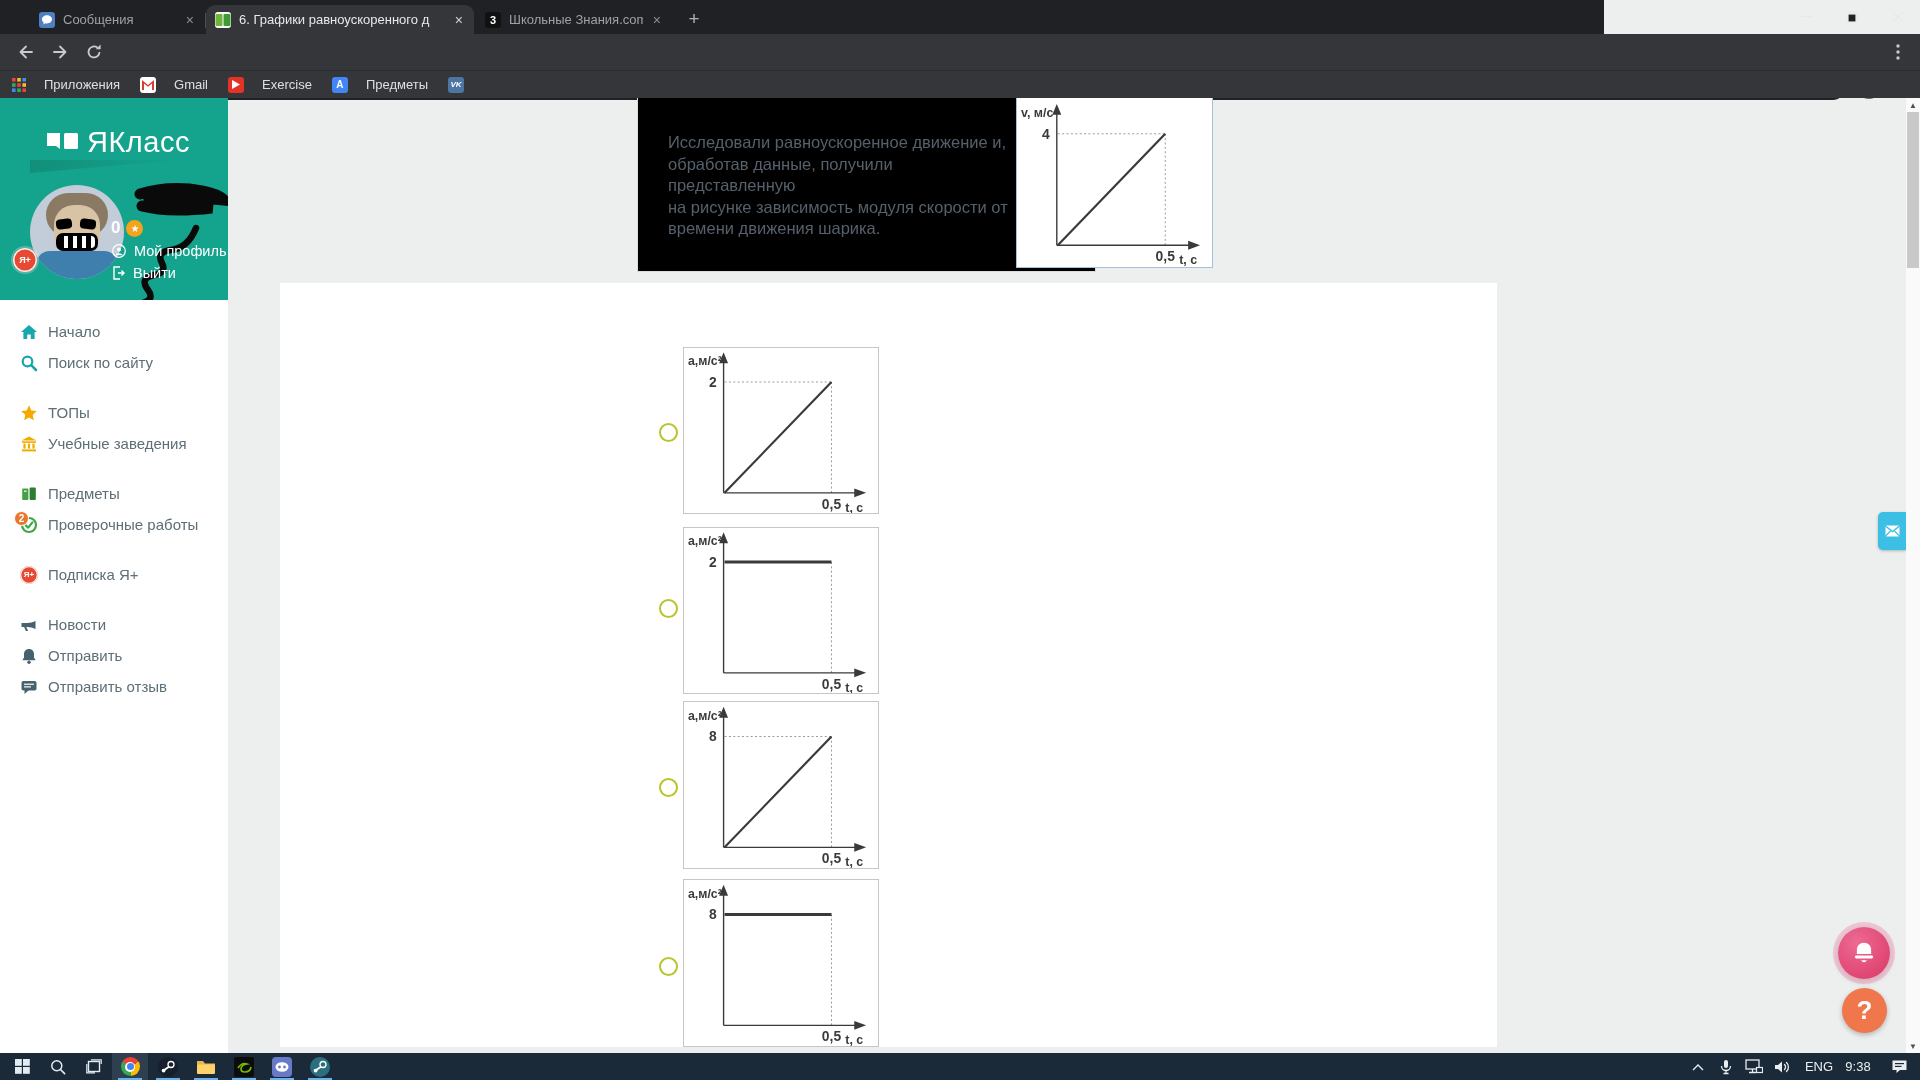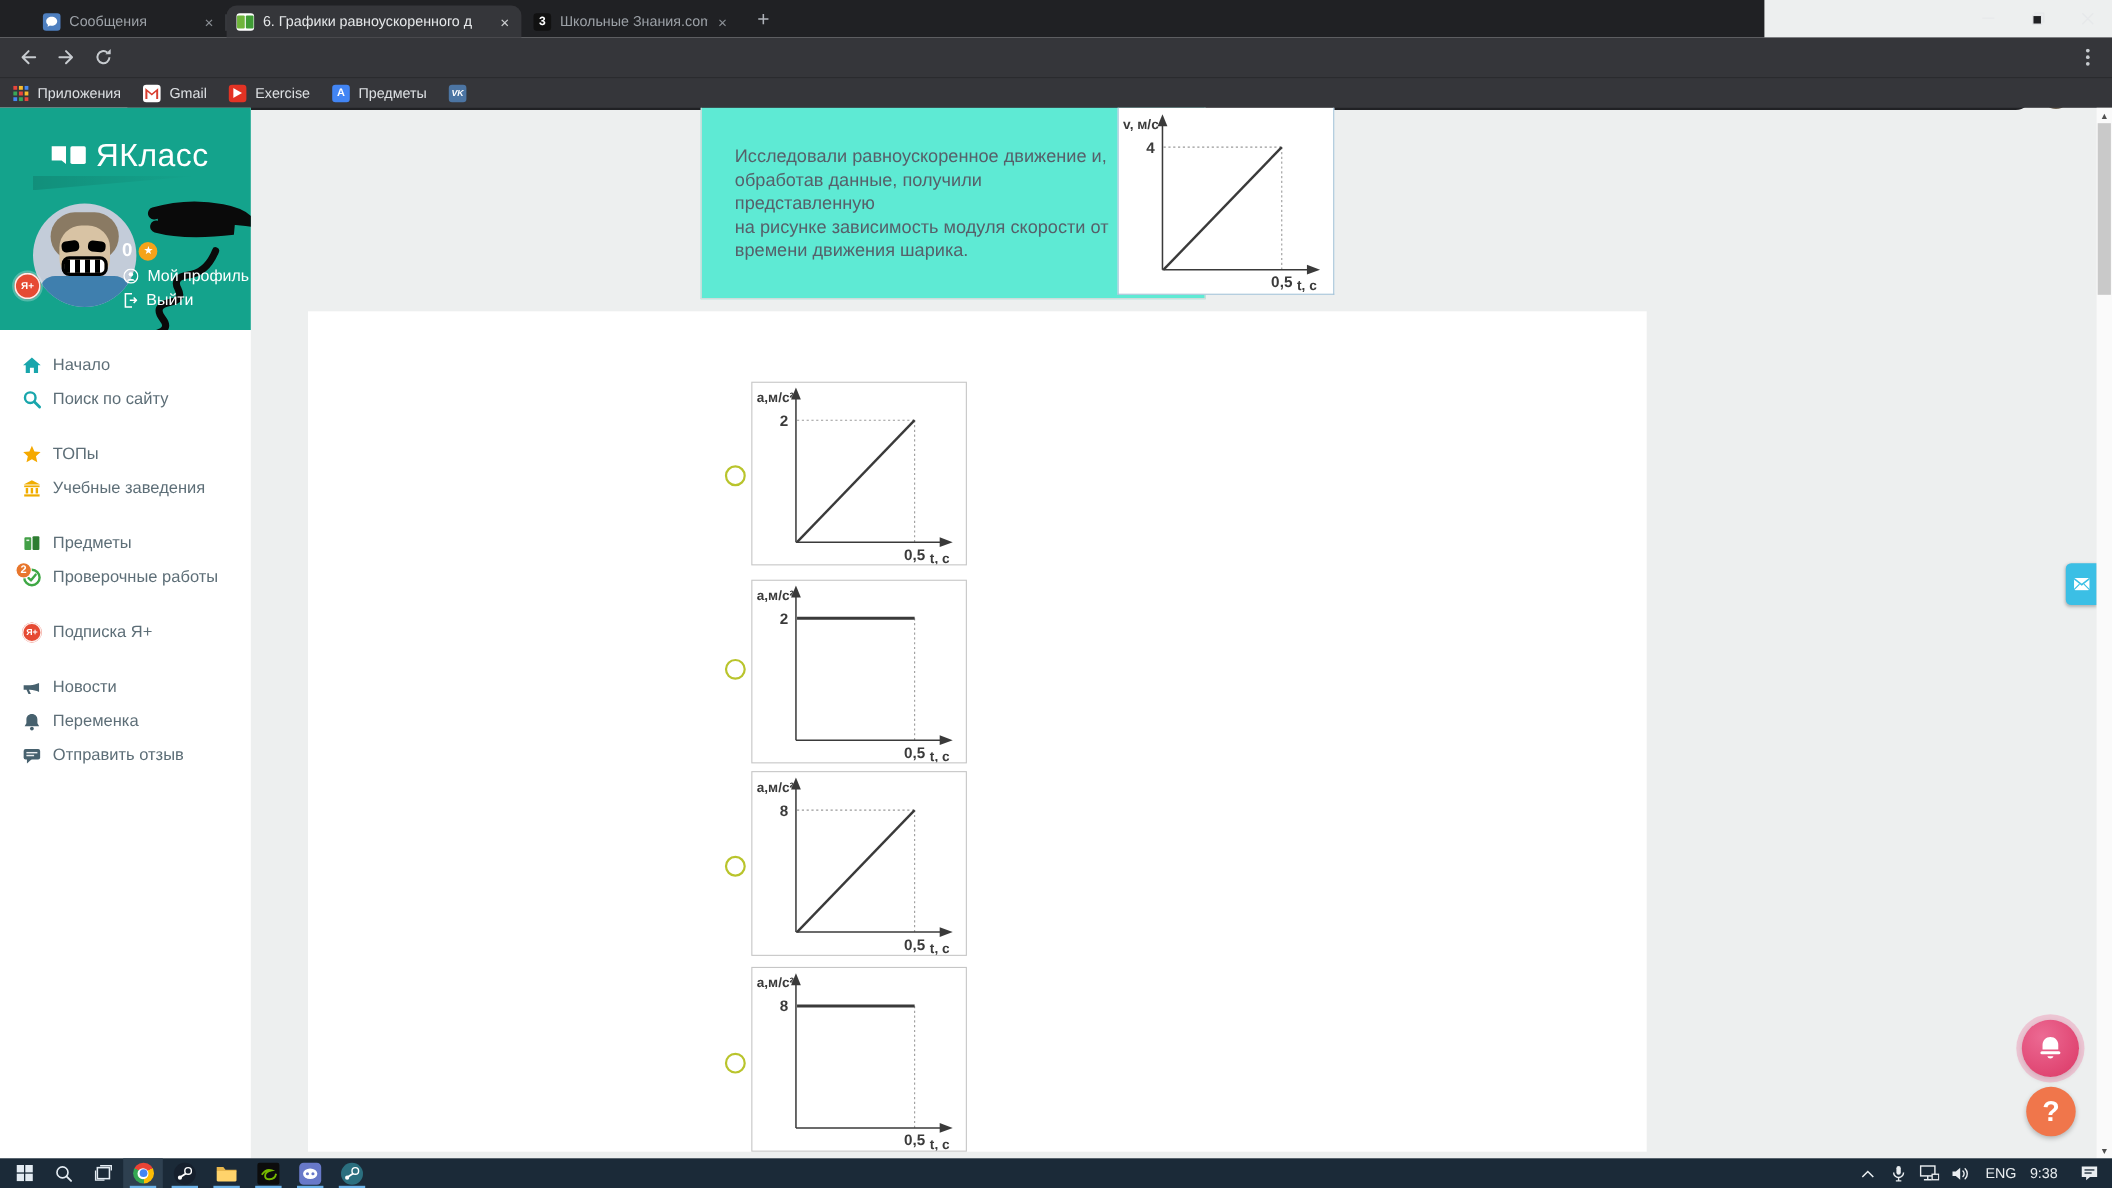--- a/index.html
+++ b/index.html
@@ -23,21 +23,21 @@
 
   .navbar{left:0;top:34px;width:1920px;height:36px;background:#35363A;}
   .navic{position:absolute;top:8px;width:20px;height:20px;}
   .urlbar{position:absolute;left:110px;top:39px;width:1736px;height:27px;border-radius:14px;background:#202124;
           display:flex;align-items:center;font-size:14px;}
   .urldom{color:#E8EAED;margin-left:40px;}
   .urlpath{color:#9AA0A6;}
 
   .bookbar{left:0;top:70px;width:1920px;height:28px;background:#35363A;border-top:1px solid #2A2B2E;
            display:flex;align-items:center;color:#DDE0E3;font-size:13px;box-sizing:border-box;}
-  .bm{display:flex;align-items:center;gap:8px;margin-left:20px;}
+  .bm{display:flex;align-items:center;gap:18px;margin-left:20px;}
   .bmic{width:16px;height:16px;border-radius:3px;display:flex;align-items:center;justify-content:center;flex:none;}
 
   
   .sidebar{left:0;top:98px;width:228px;height:955px;background:#fff;}
   .sidehead{position:absolute;left:0;top:0;width:228px;height:202px;background:#14A38C;color:#fff;}
   .logo{position:absolute;left:46px;top:28px;display:flex;align-items:center;gap:7px;}
   .logotxt{font-size:29px;color:#fff;letter-spacing:.5px;}
   .fold{position:absolute;left:30px;top:62px;width:150px;height:13px;
         background:linear-gradient(to right,rgba(0,0,0,.12),rgba(0,0,0,0));
         clip-path:polygon(0 0,100% 0,0 100%);}
@@ -58,21 +58,21 @@
   .gapt{margin-top:19px;}
   .mbadge{position:absolute;left:-6px;top:-5px;width:15px;height:15px;border-radius:50%;background:#E8762C;
           color:#fff;font-size:10px;font-weight:bold;display:flex;align-items:center;justify-content:center;
           border:1px solid #fff;box-sizing:border-box;}
   .yamini{width:18px;height:18px;border-radius:50%;background:#E64A33;color:#fff;font-size:8px;font-weight:bold;
           display:flex;align-items:center;justify-content:center;
           box-shadow:inset 0 0 0 1.3px rgba(255,255,255,.9);}
 
   
   .card{left:280px;top:283px;width:1217px;height:764px;background:#fff;}
-  .pbox{left:637px;top:98px;width:459px;height:174px;background:#5eead4;border:1px solid #DBDBDB;border-top:none;
+  .pbox{left:637px;top:98px;width:459px;height:174px;background:#000000;border:1px solid #DBDBDB;border-top:none;
         box-sizing:border-box;}
   .ptext{position:absolute;left:30px;top:34px;width:356px;font-size:16.5px;line-height:21.5px;color:#56606A;
          white-space:pre-line;}
   .gbox{background:#fff;border:1px solid #C6C6C6;box-sizing:border-box;}
   .gbox.stim{border-color:#A3C2D8;border-top:none;}
   .question{left:663px;top:295px;width:860px;font-size:17px;color:#414D56;}
   .radio{position:absolute;left:0;width:15px;height:15px;border:2px solid #B9C42C;border-radius:50%;background:#fff;}
 
   .gr-dash{stroke:#9A9A9A;stroke-width:1;stroke-dasharray:2 2.4;fill:none;}
   .gr-main{stroke:#3A3A3A;stroke-width:2.2;fill:none;}
@@ -353,21 +353,21 @@
         </span>
         <span class="mil">Новости</span>
       </div>
       <div class="mi">
         <span class="mic">
           <svg width="18" height="18" viewBox="0 0 18 18">
               <path d="M9 2 c3 0 5 2.2 5 5 v3.6 l1.6 2.6 H2.4 L4 10.6 V7 c0 -2.8 2 -5 5 -5 z" fill="#47616E"></path>
               <circle cx="9" cy="15.3" r="1.7" fill="#47616E"></circle>
             </svg>
         </span>
-        <span class="mil">Переменка</span>
+        <span class="mil">Отправить</span>
       </div>
       <div class="mi">
         <span class="mic">
           <svg width="18" height="18" viewBox="0 0 18 18">
               <rect x="1.5" y="3" width="15" height="9.5" rx="1.8" fill="#47616E"></rect>
               <polygon points="4.5,12 4.5,16 9,12" fill="#47616E"></polygon>
               <rect x="4" y="5.6" width="10" height="1.3" fill="#fff" opacity=".9"></rect>
               <rect x="4" y="8.2" width="7" height="1.3" fill="#fff" opacity=".9"></rect>
             </svg>
         </span>

